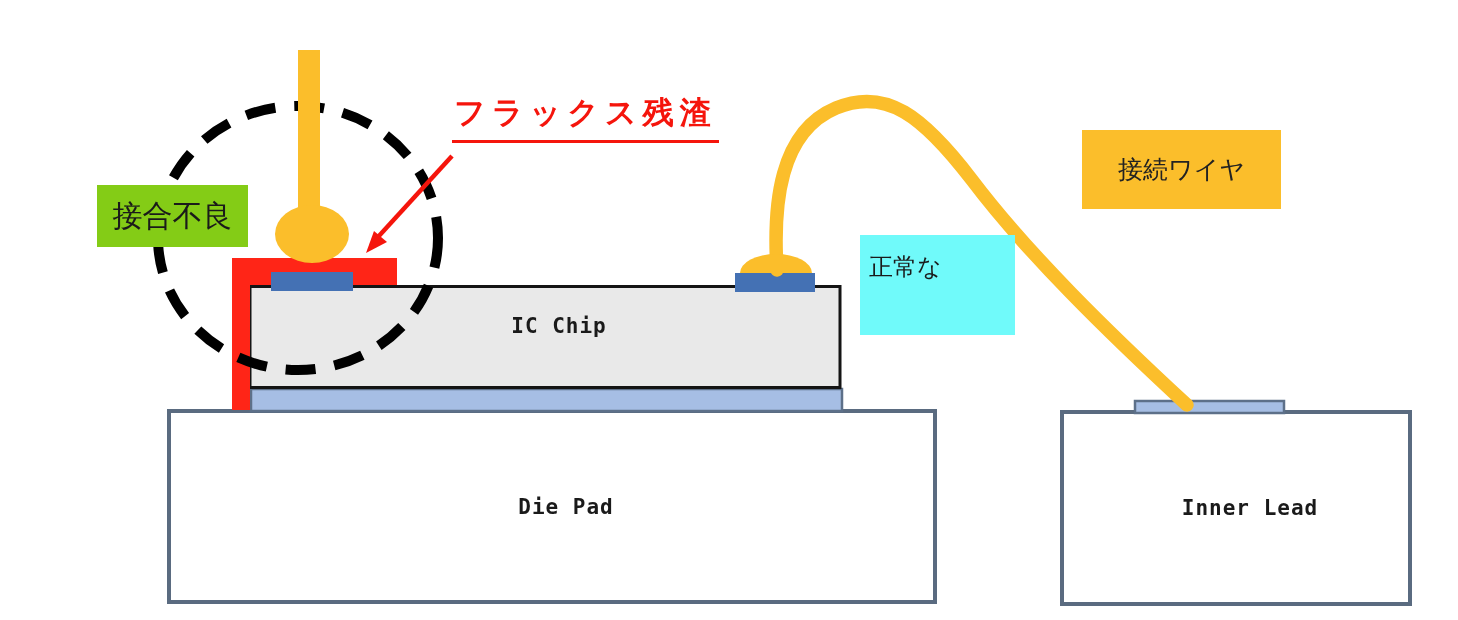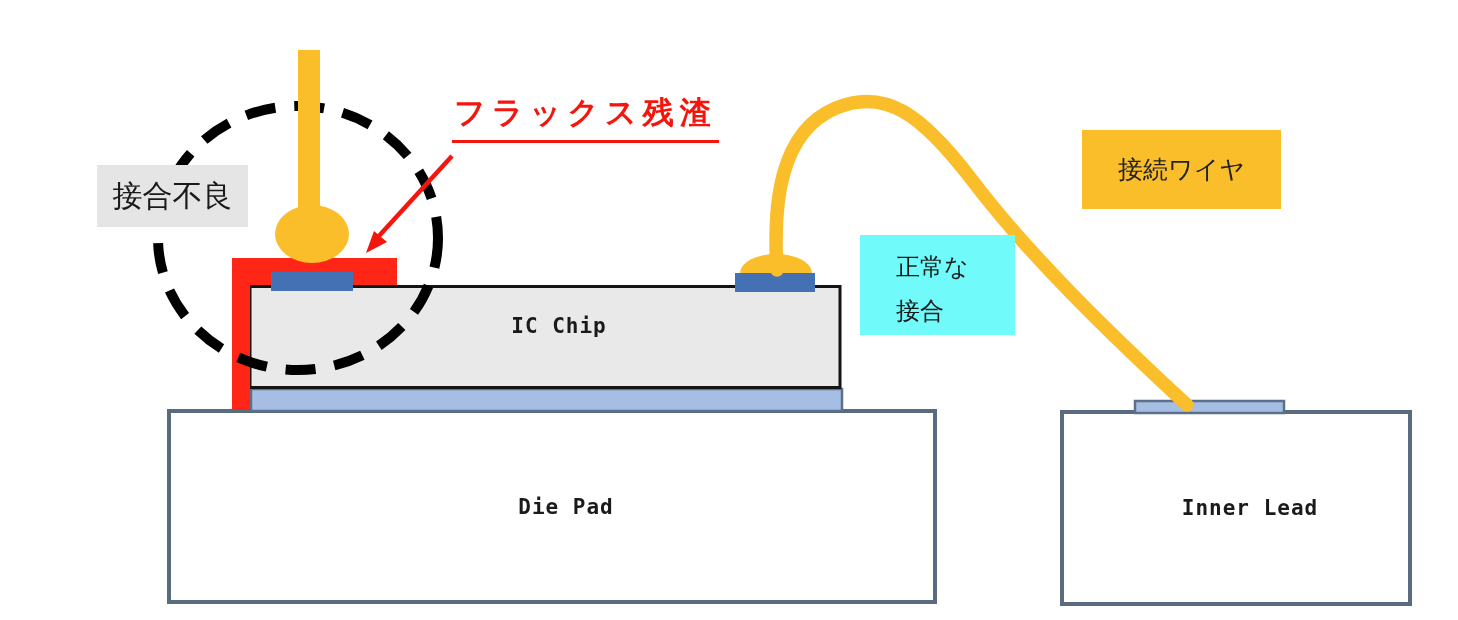--- a/index.html
+++ b/index.html
@@ -19,25 +19,25 @@
   }
   .jp{font-family:"DejaVu Serif", serif;}
   .mono{
     font-family:"DejaVu Sans Mono", monospace;
     font-weight:bold;
     font-size:21px;
     letter-spacing:1px;
     color:#1a1a1a;
     padding-left:28px;
   }
-  .box-yellow{background:#e5e5e5;font-size:30px;}
+  .box-yellow{background:#84cc16;font-size:30px;margin-top:20px;}
   .box-cyan{
     background:#70FAFA;font-size:24px;line-height:44px;
     align-items:flex-start;justify-content:flex-start;
-    padding:10px 0 0 36px;display:block;
+    padding:10px 0 0 9px;display:block;
   }
   .box-gold{background:#FBBE2B;font-size:25px;color:#222;}
   .flux-text{
     position:absolute;
     color:#F5150C;
     font-size:31px;
     letter-spacing:6px;
     border-bottom:3px solid #F5150C;
     padding:0 2px 6px 2px;
     font-family:"DejaVu Serif", serif;
@@ -87,21 +87,20 @@
   <div class="label jp box-yellow" style="left:97px;top:165px;width:151px;height:62px;">
     <span>接合不良</span>
   </div>
 
   <div class="flux-text" style="left:452px;top:92px;">
     <span>フラックス残渣</span>
   </div>
 
   <div class="label jp box-cyan" style="left:860px;top:235px;width:155px;height:100px;">
     <div>正常な</div>
-    <div>接合</div>
   </div>
 
   <div class="label jp box-gold" style="left:1062px;top:130px;width:199px;height:79px;margin-left:20px;">
     <span>接続ワイヤ</span>
   </div>
 
   <div class="label mono" style="left:250px;top:286px;width:590px;height:80px;">
     <span>IC Chip</span>
   </div>
 

